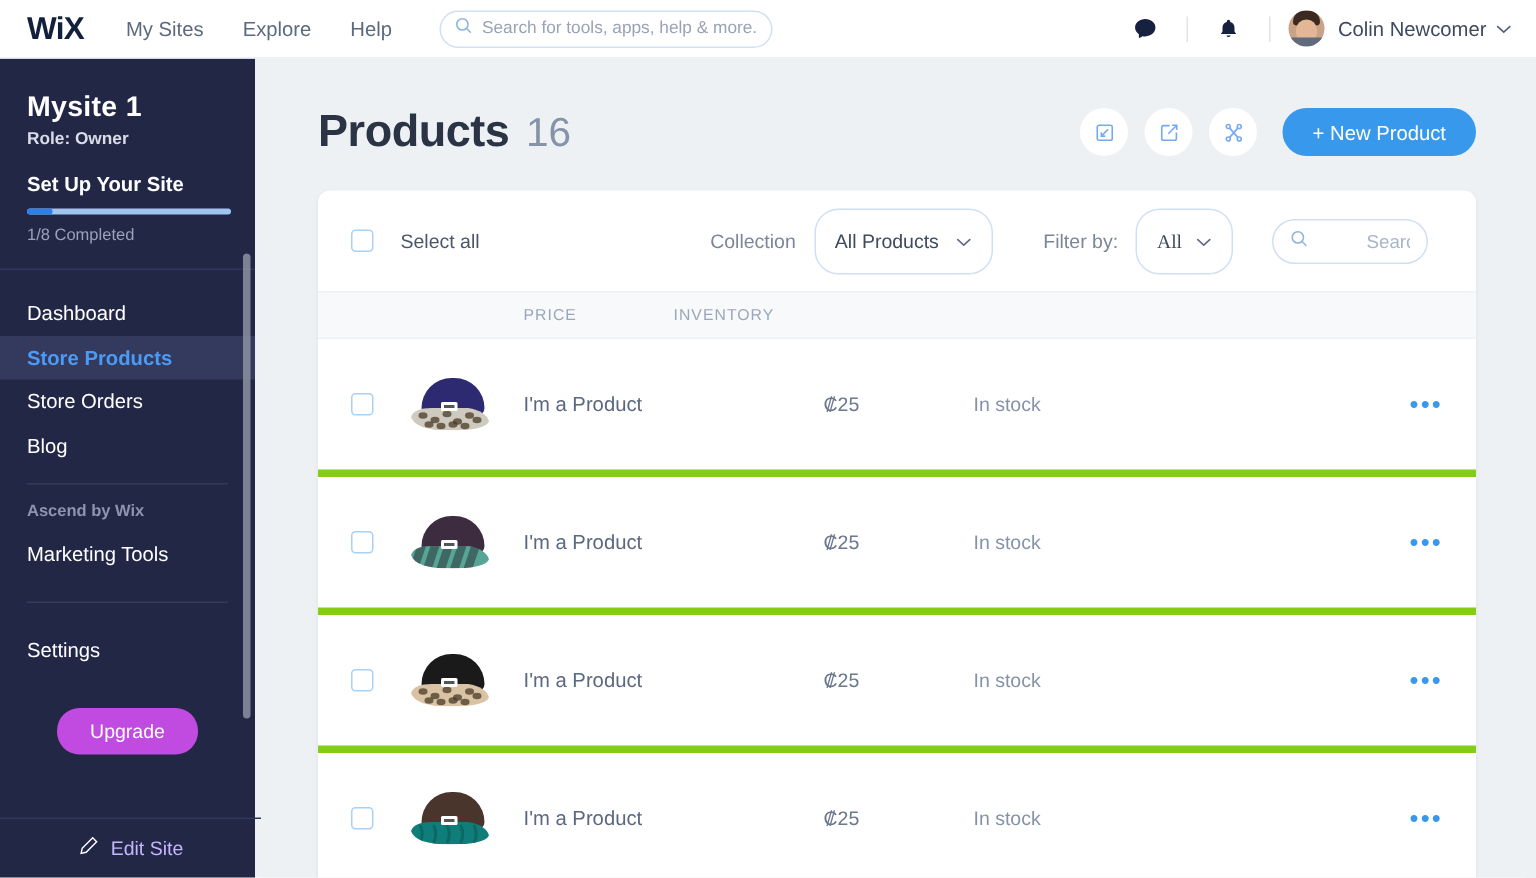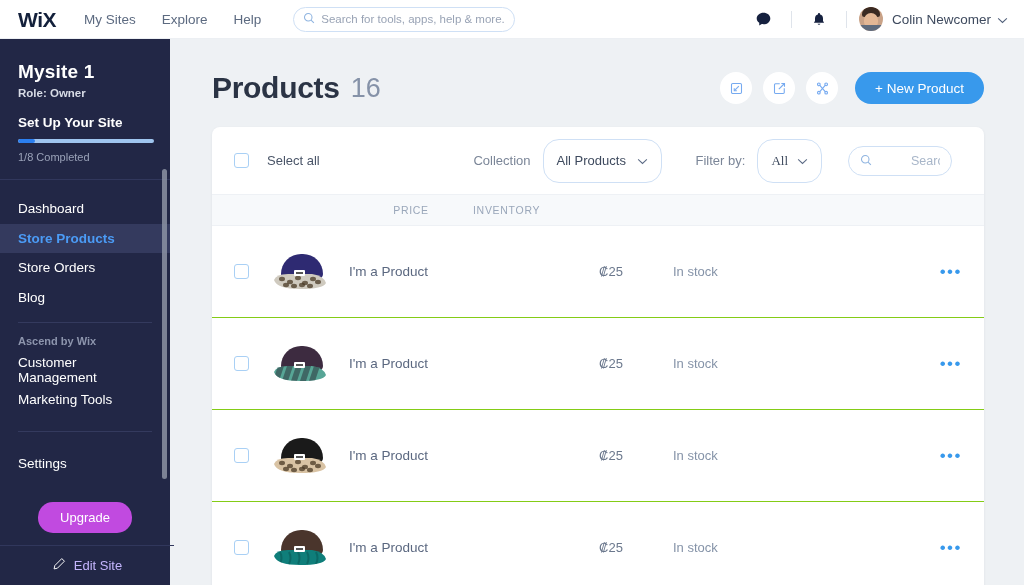--- a/index.html
+++ b/index.html
@@ -158,27 +158,27 @@
   .thead{
     height:32px; background:#f7f9fb; display:flex; align-items:center;
     border-top:1px solid #eef1f5; border-bottom:1px solid #eef1f5;
   }
   .th{
     font-size:10.5px; color:#9aa7ba; letter-spacing:.7px; font-weight:normal;
   }
   .col-check{ width:62px; flex:none; }
   .col-img{ width:75px; flex:none; }
   .col-name{ width:200px; flex:none; }
-  .col-price{ width:124px; flex:none;text-align:center; }
+  .col-price{ width:100px; flex:none; }
   .col-inv{ width:218px; flex:none; }
   .col-menu{ flex:1; display:flex; justify-content:flex-end; padding-right:22px;}
 
   .row{
     height:92px; display:flex; align-items:center;
-    border-bottom:1px solid #84cc16;
+    border-bottom:5px solid #84cc16;
   }
   .cellpad{ display:flex; align-items:center; }
   .prod-name{ font-size:13.5px; color:#5b6880; }
   .prod-price{ font-size:13px; color:#6b788d; }
   .prod-inv{ font-size:13px; color:#8593a8; }
   .dots{ color:#3899ec; font-size:17px; letter-spacing:1.5px; cursor:pointer;
          line-height:1; }
 
   
   .cap{ position:relative; width:56px; height:40px; }
@@ -266,23 +266,20 @@
     <div class="sb-item spaced">
       <span>Store Orders</span>
     </div>
     <div class="sb-item">
       <span>Blog</span>
     </div>
 
     <div class="sb-sep-inner"></div>
 
     <div class="sb-group">Ascend by Wix</div>
-    <div class="sb-item spaced">
-      <span>Customer Management</span>
-    </div>
     <div class="sb-item">
       <span>Marketing Tools</span>
     </div>
 
     <div class="sb-sep-inner" style="margin-top:17px;margin-bottom:17px;"></div>
 
     <div class="sb-item">
       <span>Settings</span>
     </div>
 

